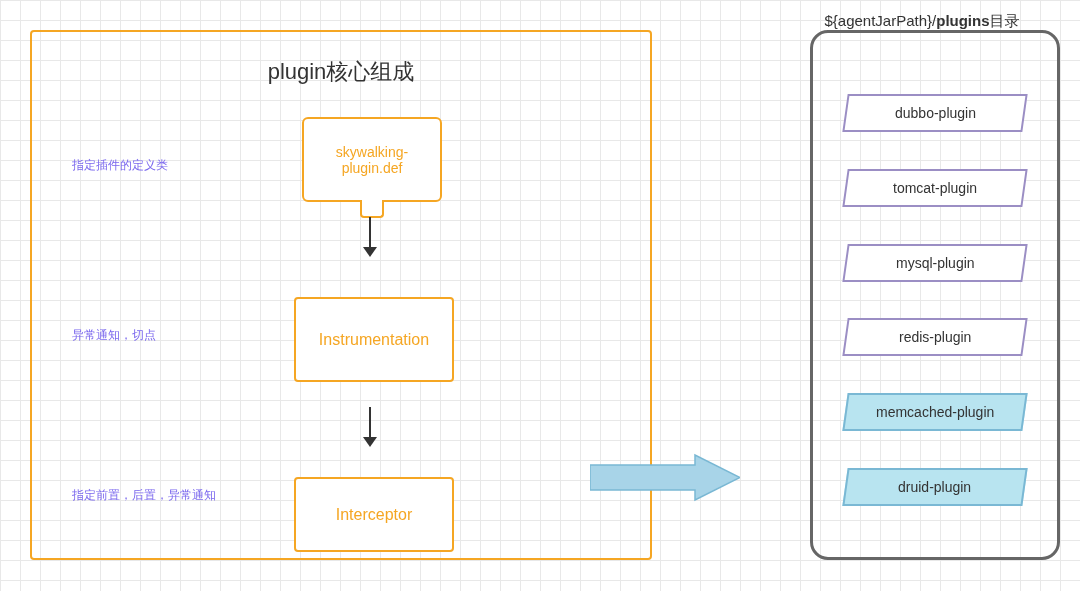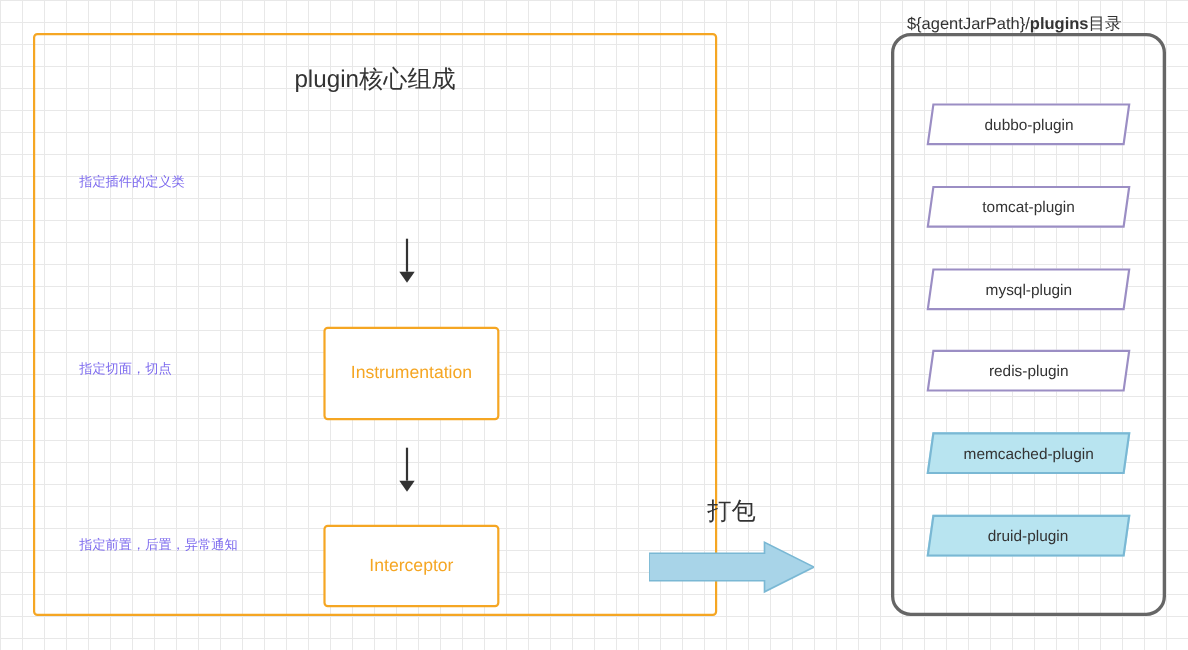--- a/index.html
+++ b/index.html
@@ -236,23 +236,26 @@
 <body>
 
 <div class="grid-bg"></div>
 
 <div class="content">
 
   <div class="plugin-core-box">
     <div class="plugin-core-title">plugin核心组成</div>
 
     <div class="left-label label-1">指定插件的定义类</div>
-    <div class="left-label label-2">指定切面，切点</div>
+    <div class="left-label label-2">异常通知，切点</div>
     <div class="left-label label-3">指定前置，后置，异常通知</div>
 
+    <div class="sw-plugin-def">
+      <span>skywalking-<br>plugin.def</span>
+    </div>
 
     <div class="arrow-down arrow-1">
       <div class="arrow-line" style="height:30px;"></div>
       <div class="arrow-head-down"></div>
     </div>
 
     <div class="instrumentation-box">
       <span>Instrumentation</span>
     </div>
 
@@ -261,21 +264,20 @@
       <div class="arrow-head-down"></div>
     </div>
 
     <div class="interceptor-box">
       <span>Interceptor</span>
     </div>
 
   </div>
 
   <div style="position:absolute; left:590px; top:450px;">
-    <div style="font-size:22px; color:#333; text-align:center; margin-bottom:8px;">打包</div>
     
     <svg width="150" height="55" viewBox="0 0 150 55">
       <polygon points="0,15 105,15 105,5 150,27.5 105,50 105,40 0,40" fill="#a8d4e8" stroke="#7ab8d4" stroke-width="1.5"></polygon>
     </svg>
   </div>
 
   <div class="plugins-dir-title">
     <span>${agentJarPath}/</span><span style="font-weight:bold;">plugins</span><span>目录</span>
   </div>
 

